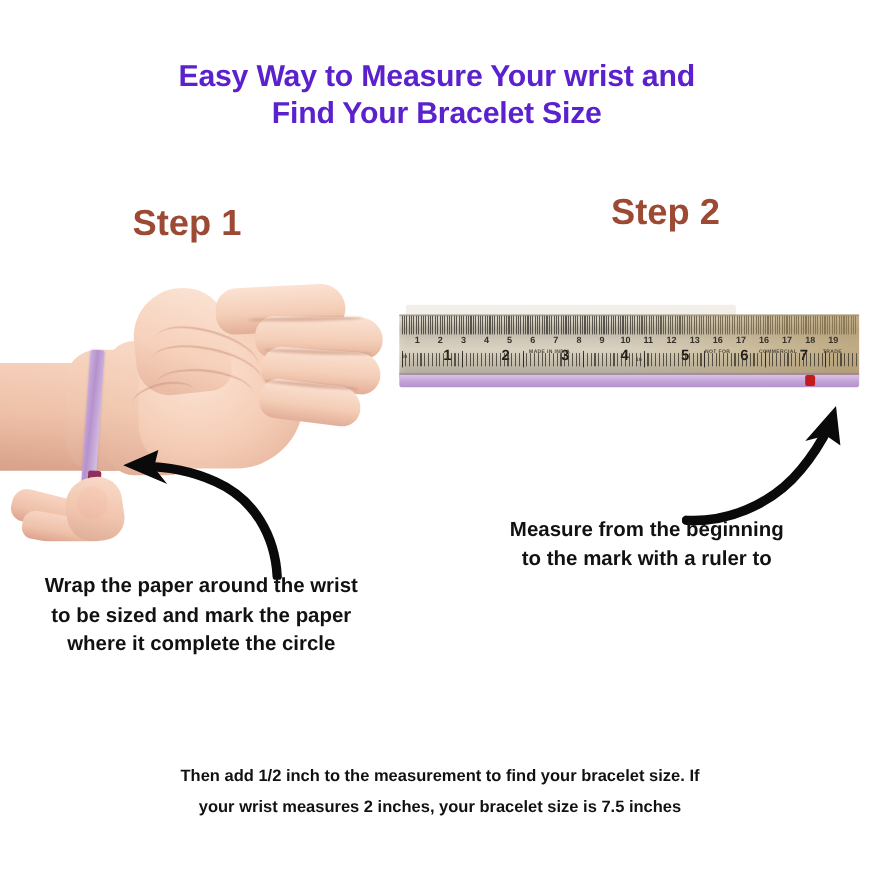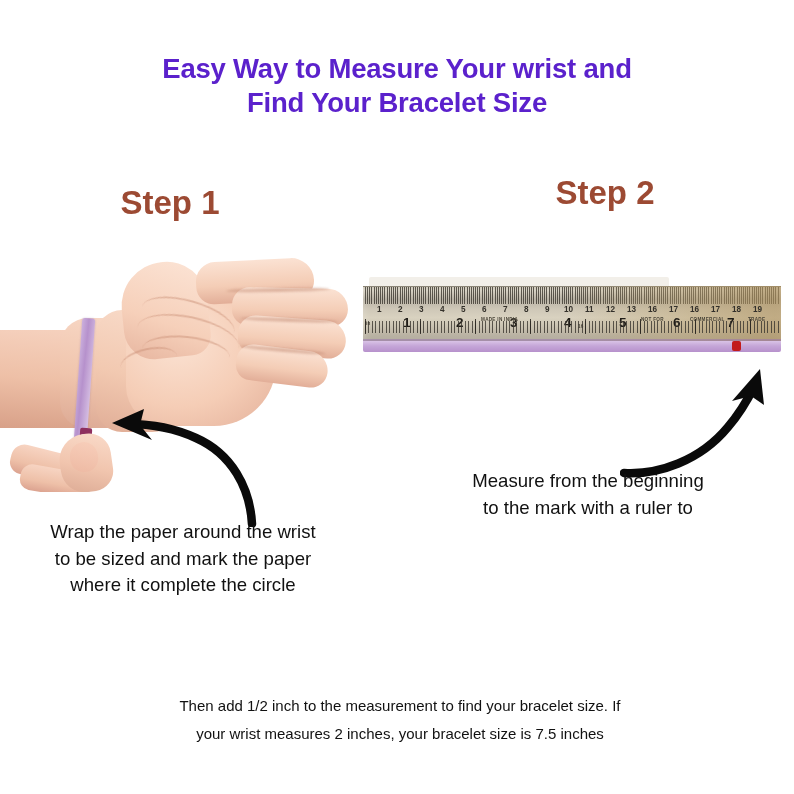--- a/index.html
+++ b/index.html
@@ -39,21 +39,21 @@
     white-space: nowrap;
   }
   #step1-head { left: 70px;  top: 183px; width: 200px; text-align: center; }
   #step2-head { left: 505px; top: 173px; width: 200px; text-align: center; }
   #step3-head { left: 312px; top: 628px; width: 200px; text-align: center; }
 
   
   .caption {
     position: absolute;
     color: #111111;
-    font-weight: normal;
+    font-weight: bold;
     font-size: 18.6px;
     line-height: 26.5px;
     text-align: center;
   }
   #cap1 { left: 8px;  top: 519px; width: 350px; }
   #cap2 { left: 418px; top: 468px; width: 340px; }
   #cap3 { left: 60px; top: 692px; width: 680px; font-size: 15px; line-height: 28px; }
   .caption .cline { display: block; white-space: nowrap; }
 
   

